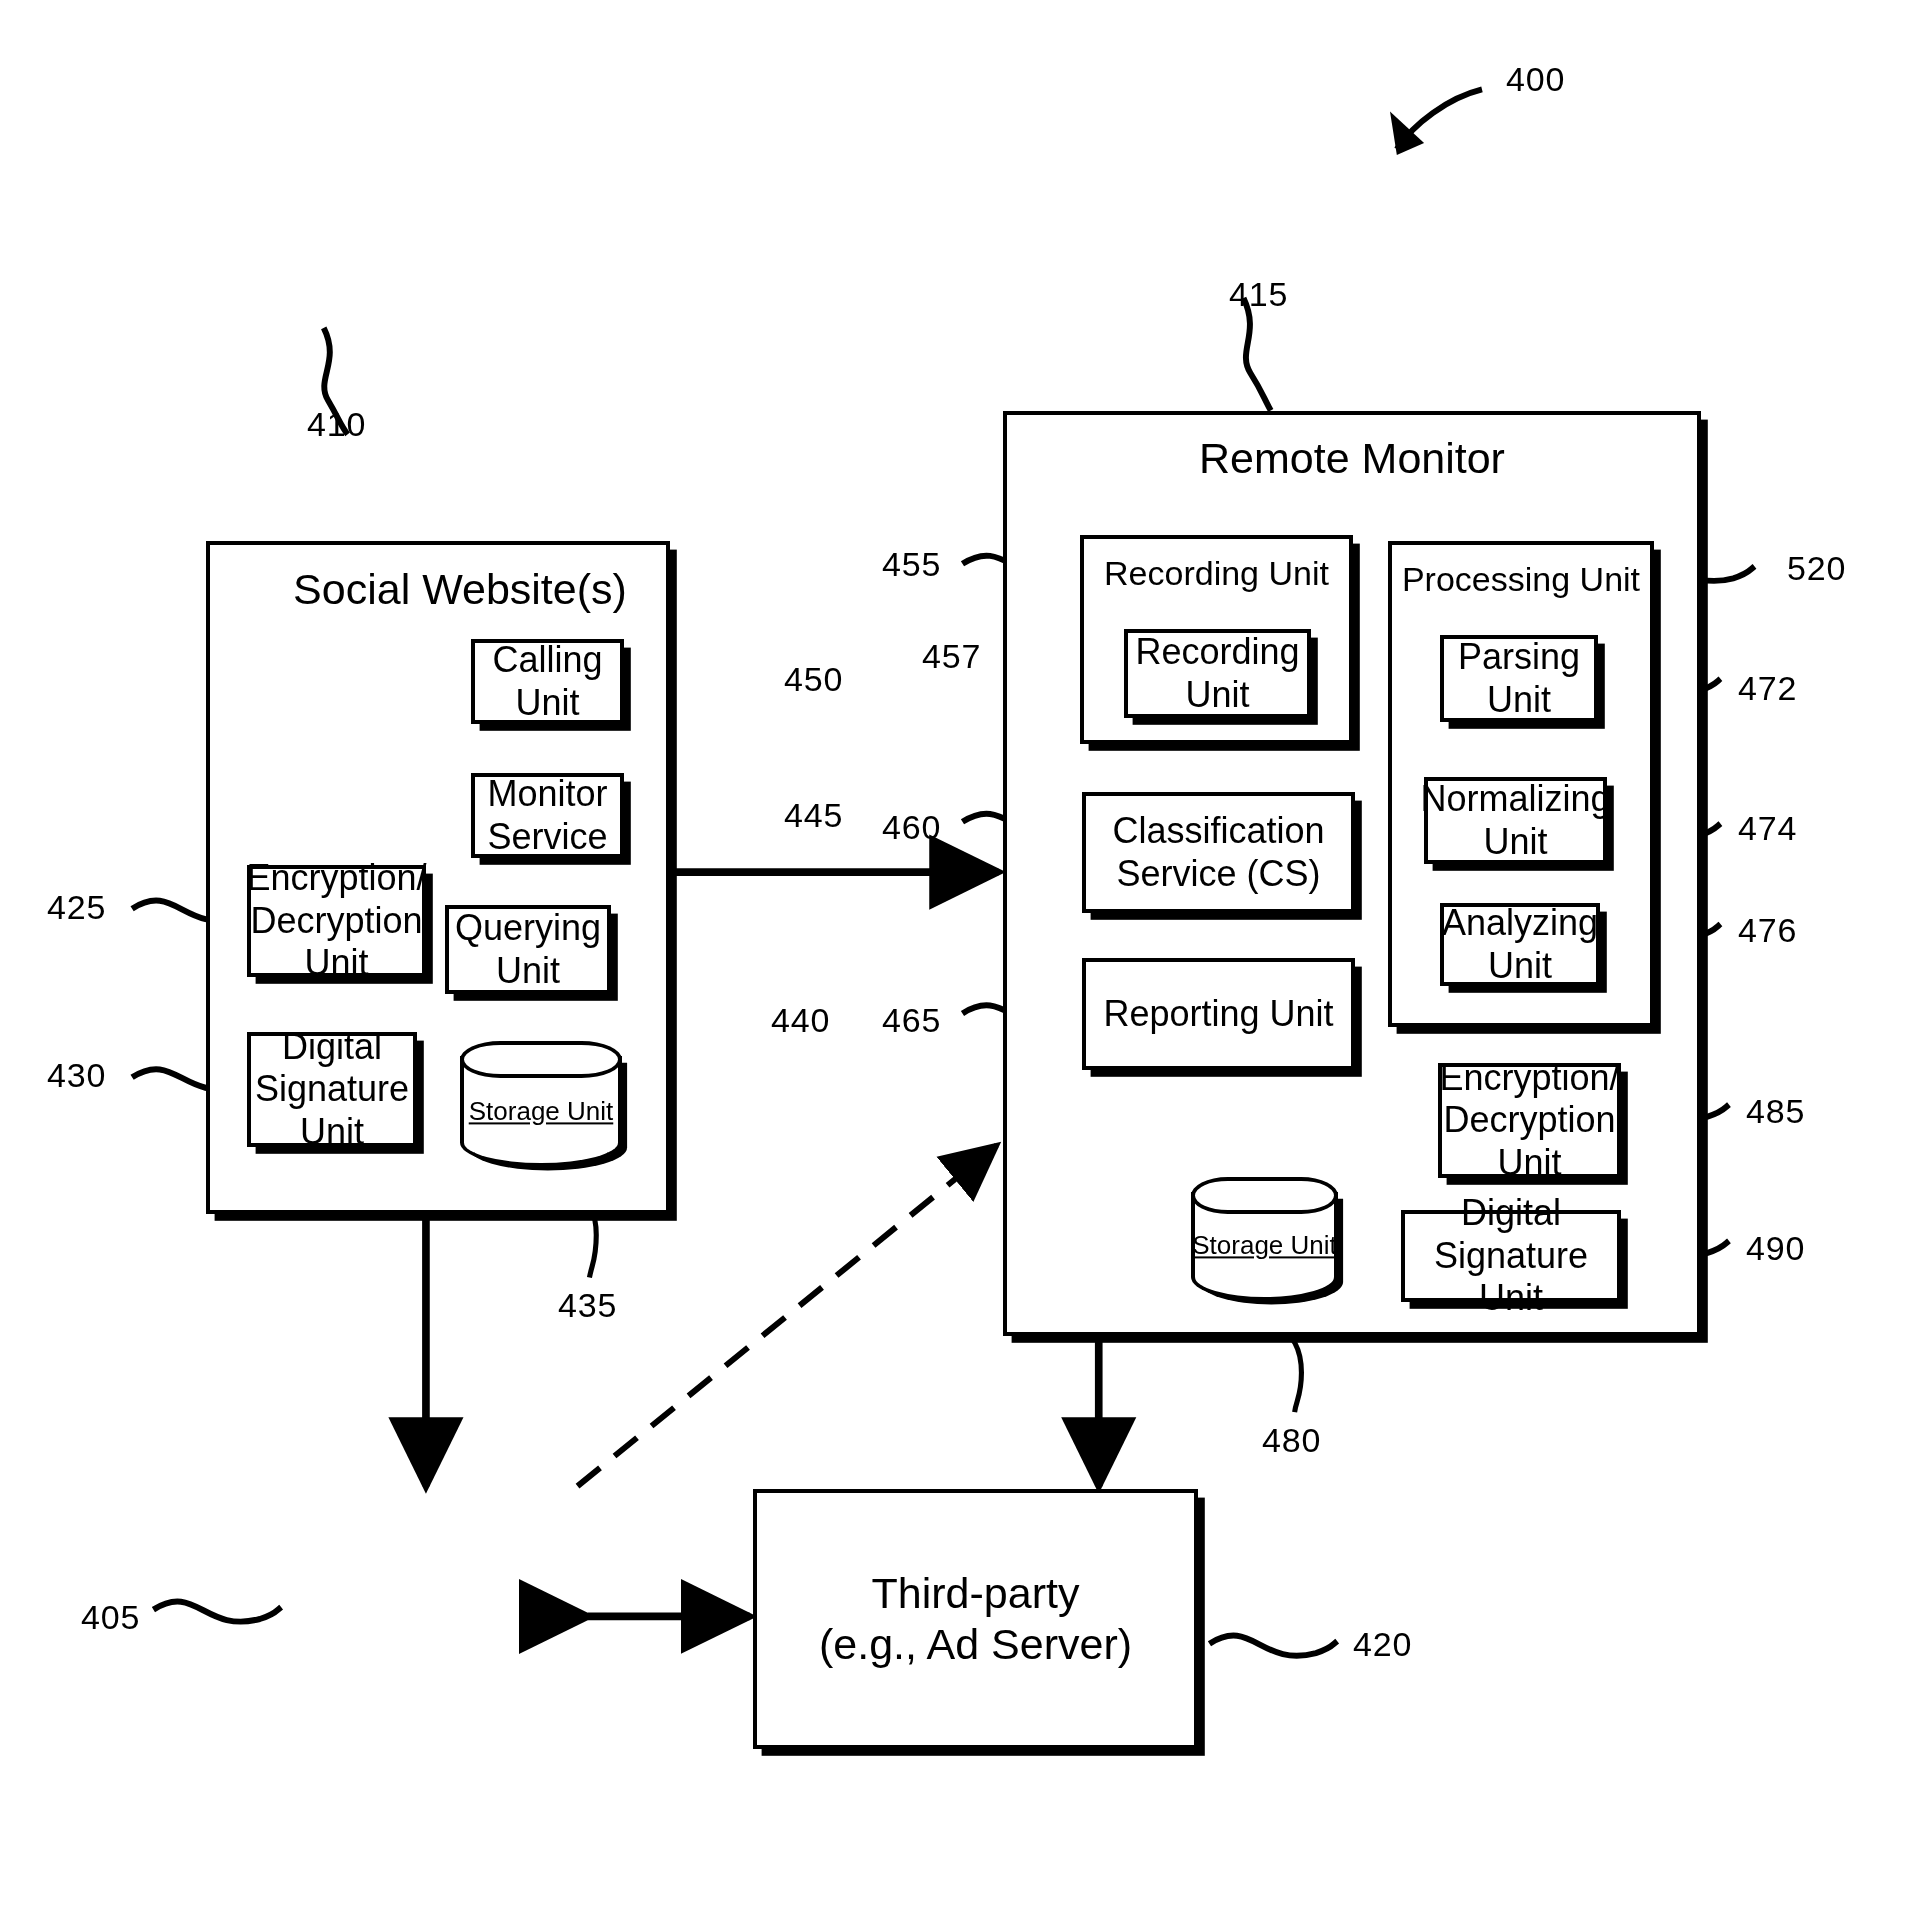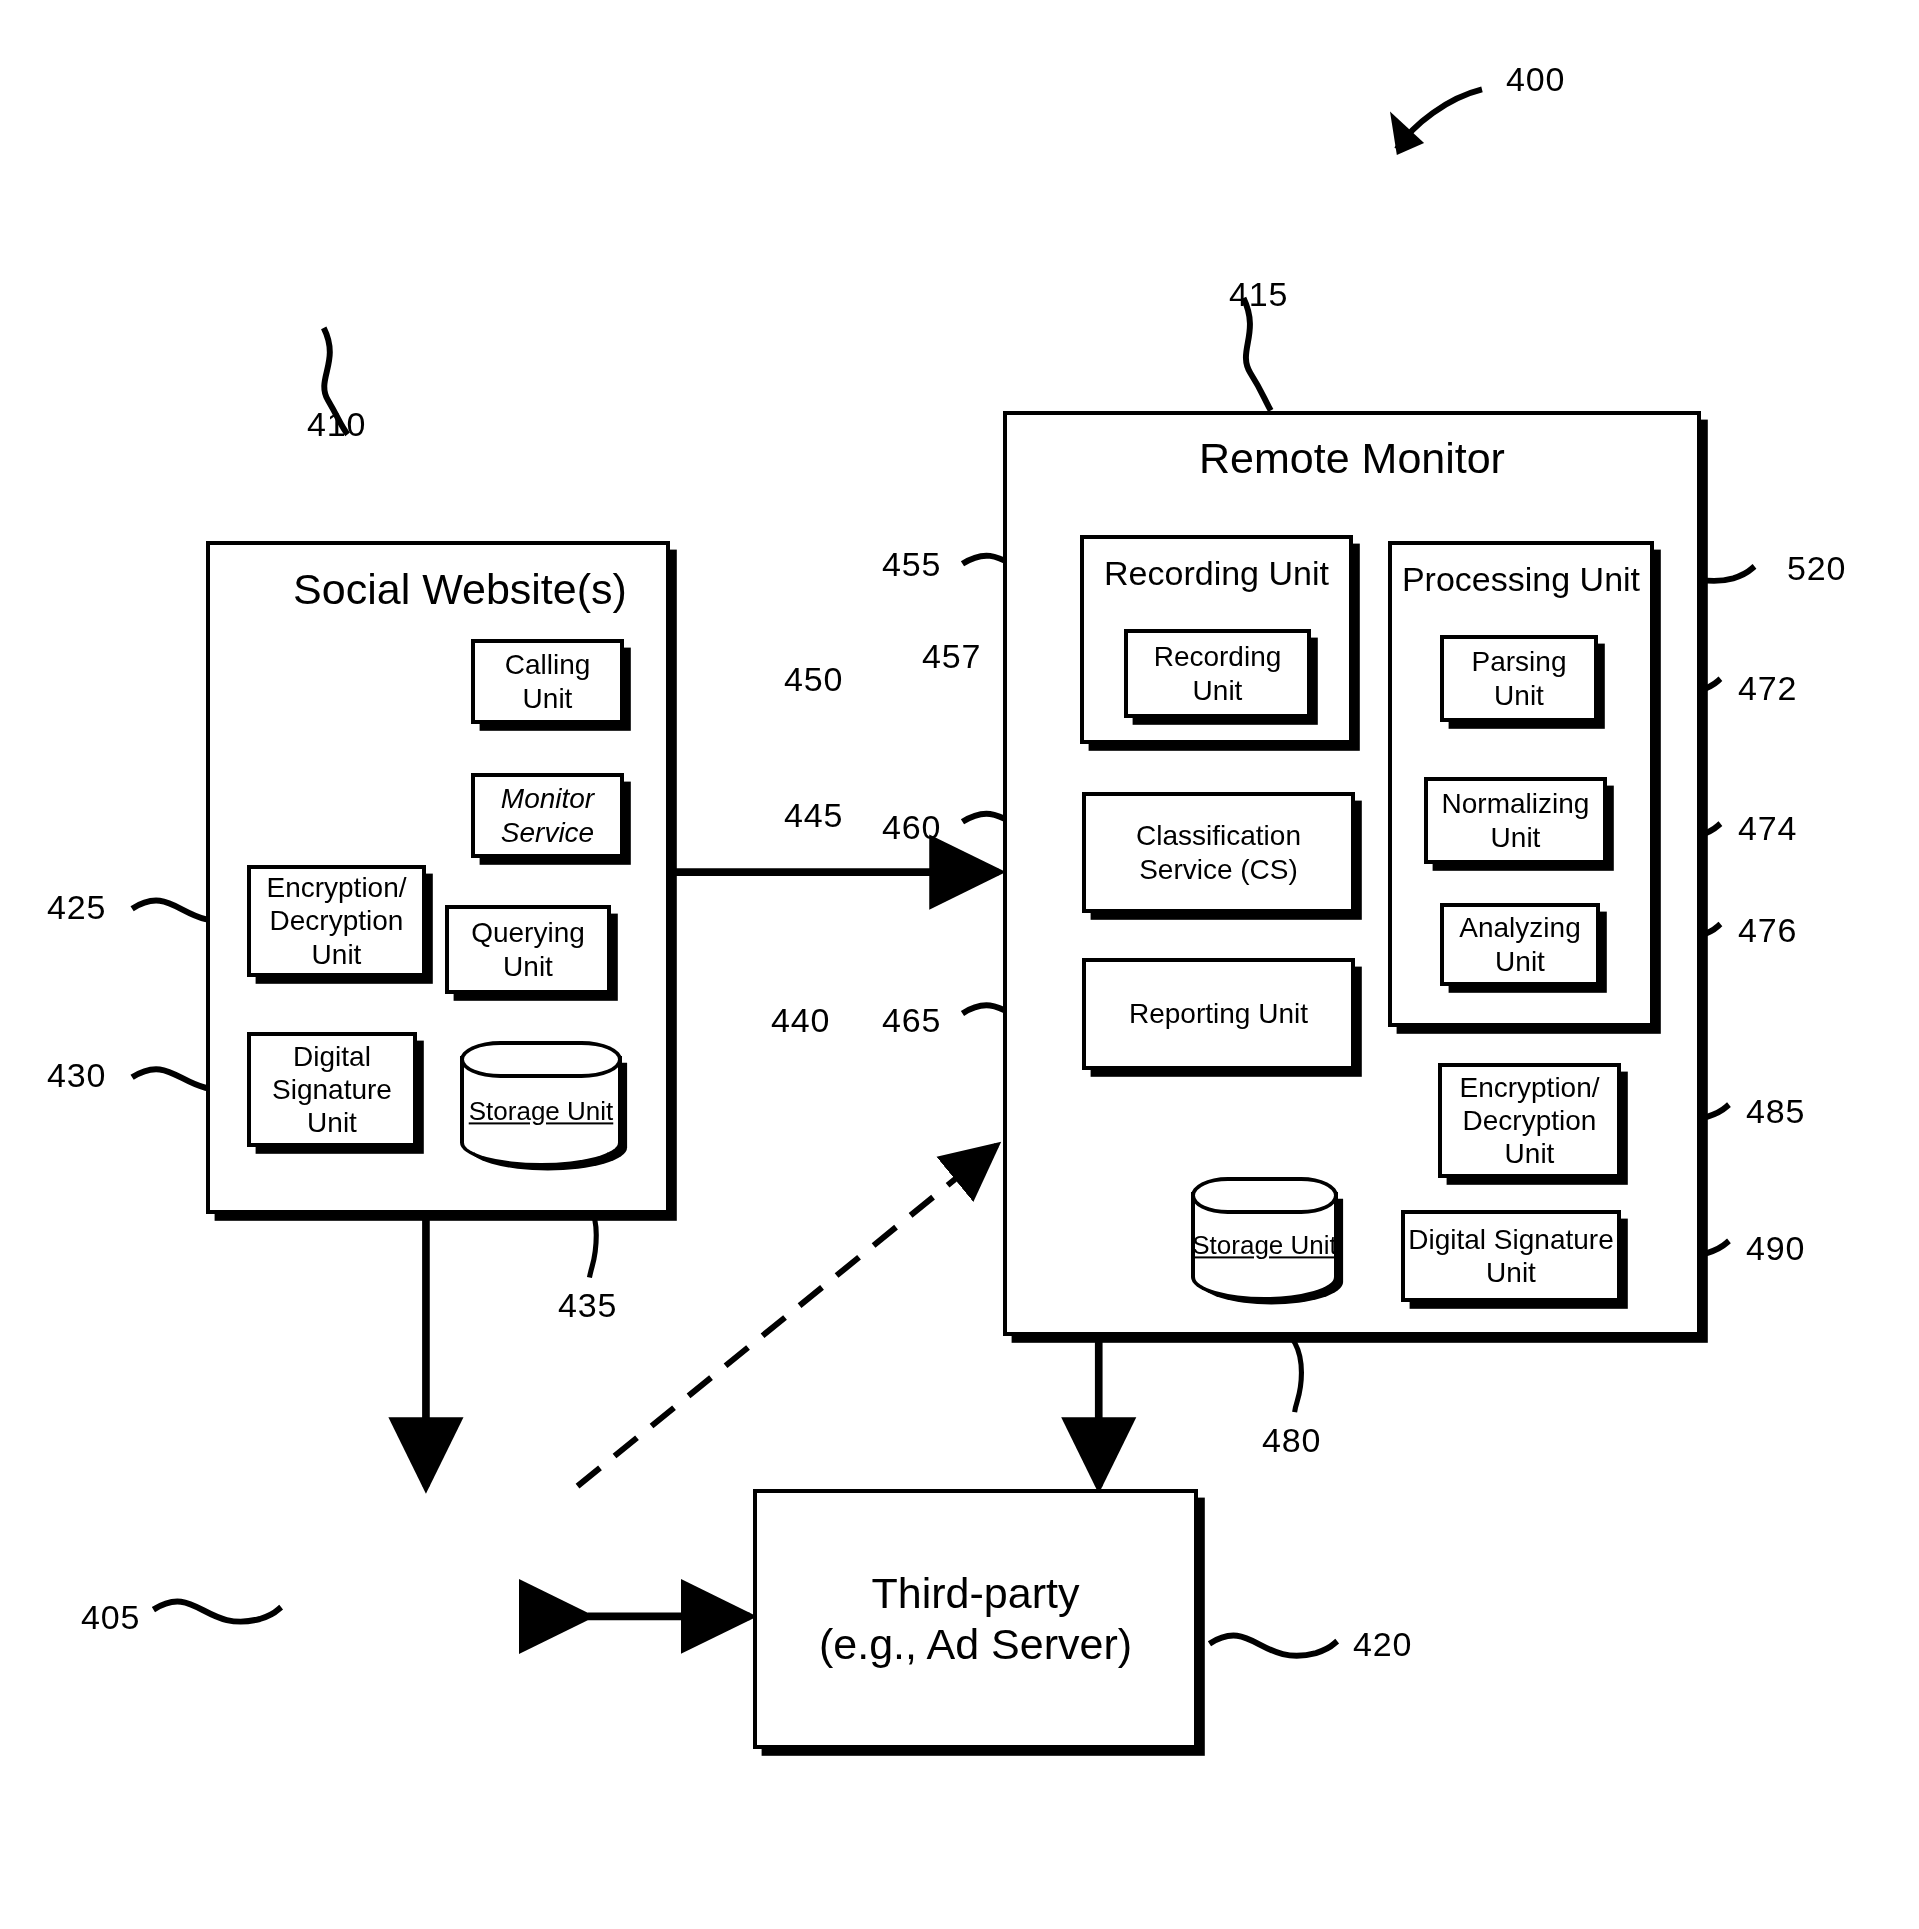--- a/index.html
+++ b/index.html
@@ -28,37 +28,37 @@
     background:#fff;
     border:4.3px solid #000;
     box-shadow:7.7px 7.7px 0 -0.9px #000;
     box-sizing:border-box;
     display:flex;
     align-items:center;
     justify-content:center;
     text-align:center;
     line-height:1.18;
   }
-  .box.plain{box-shadow:none;font-style:italic;}
+  .box.plain{box-shadow:none;}
   .container-box{
     position:absolute;
     background:#fff;
     border:4.3px solid #000;
     box-shadow:7.7px 7.7px 0 -0.9px #000;
     box-sizing:border-box;
   }
   .container-title{
     position:absolute;
     left:0;right:0;
     text-align:center;
     white-space:nowrap;
   }
   .t-big{font-size:43px;}
   .t-mid{font-size:34px;}
-  .t-unit{font-size:28px;}
+  .t-unit{font-size:36px;}
   
   .cyl{
     position:absolute;
     box-sizing:border-box;
   }
   .cyl .body{
     position:absolute;left:0;right:0;top:14.5px;bottom:0;
     border:4.3px solid #000;
     border-top:none;
     border-radius:0 0 50% 50%/0 0 22% 22%;

